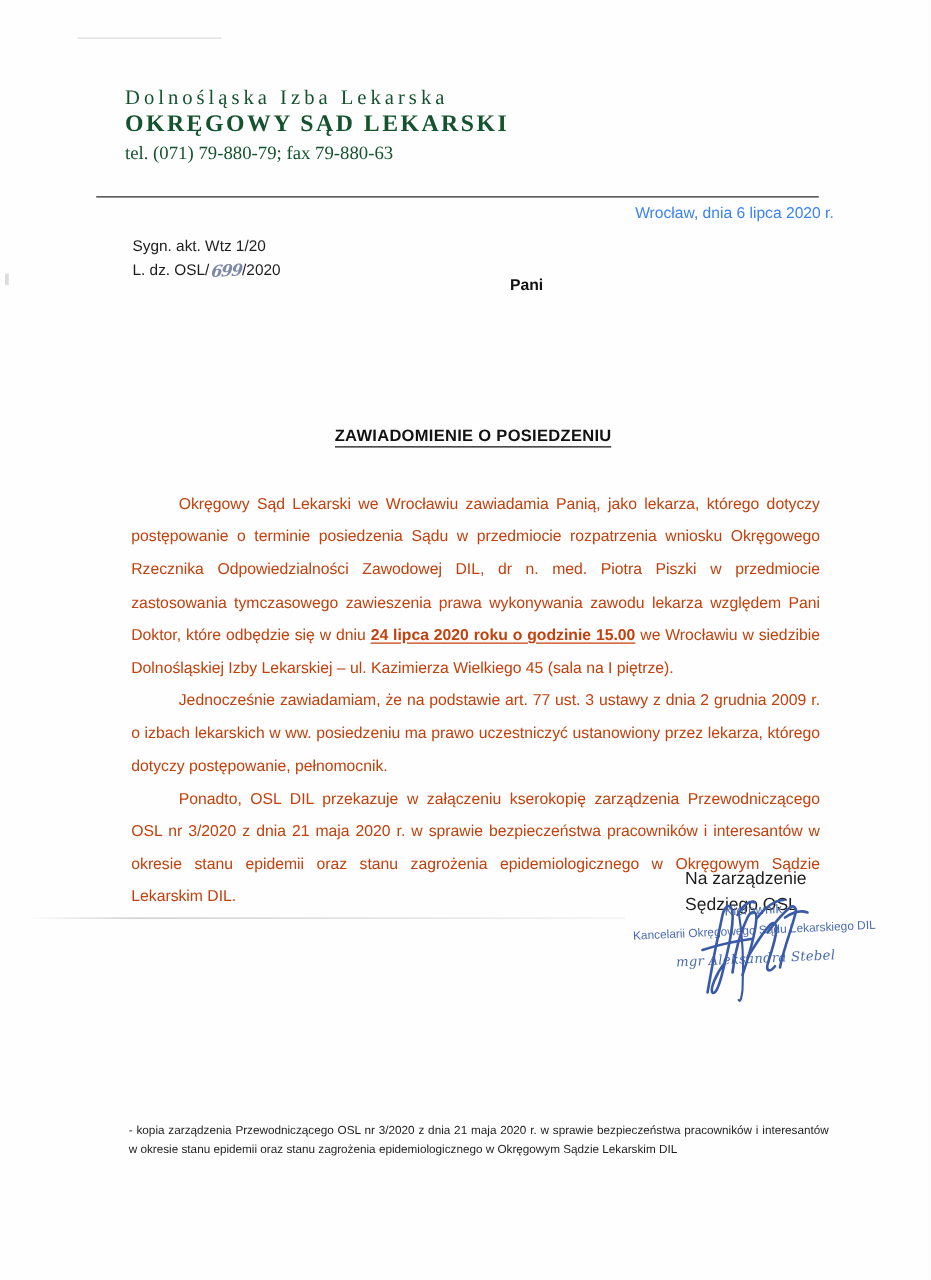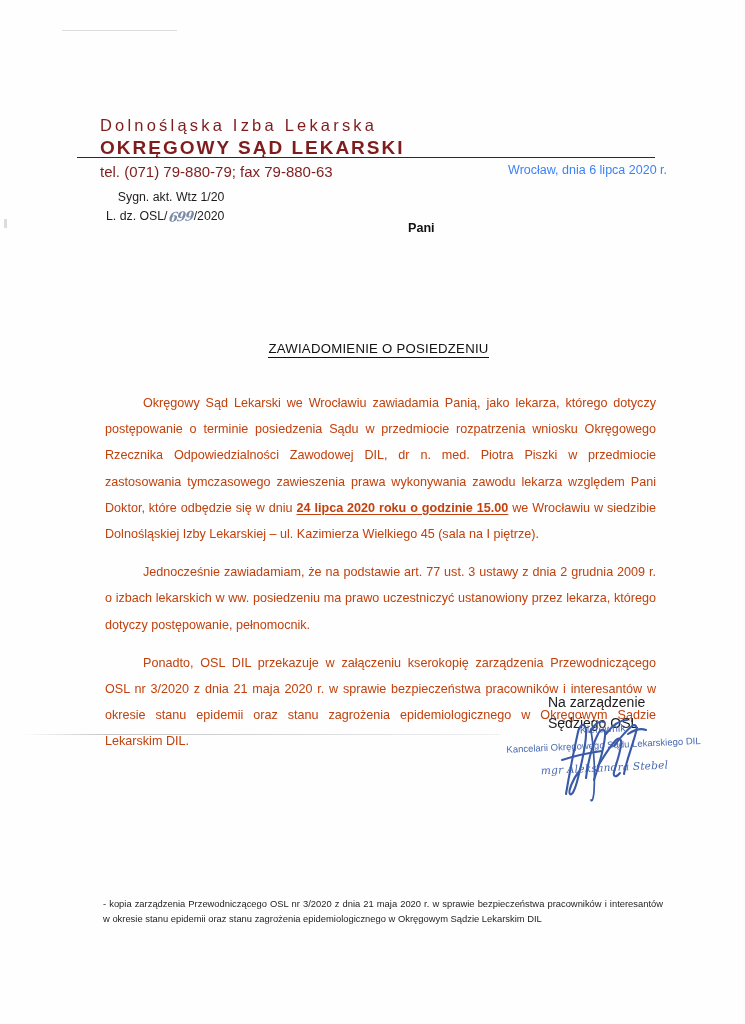--- a/index.html
+++ b/index.html
@@ -57,23 +57,22 @@
     width: 2px;
     height: 1024px;
     background: #fbfbfc;
   }
 
   
   .letterhead {
     position: absolute;
     left: 100px;
     top: 68px;
-    font-family: Liberation Sans, sans-serif;
-    color: #7f1d1d;
-    margin-top: 48px;
+    font-family: Liberation Serif, serif;
+    color: #14532d;
   }
   .lh-org {
     font-size: 16.5px;
     letter-spacing: 3.2px;
     line-height: 1.18;
     white-space: nowrap;
   }
   .lh-court {
     font-size: 19px;
     font-weight: 700;
@@ -109,21 +108,21 @@
 
   
   .refs {
     position: absolute;
     left: 106px;
     top: 188px;
     font-size: 12.3px;
     line-height: 1.52;
     color: #1d1d1d;
   }
-  .ref-line { white-space: nowrap; text-align: right; }
+  .ref-line { white-space: nowrap; }
   .handwritten-num {
     display: inline-block;
     font-family: "DejaVu Serif", serif;
     font-style: italic;
     font-weight: 700;
     font-size: 13px;
     color: #7c8aa8;
     transform: skewX(-9deg) rotate(-3deg);
     letter-spacing: -1px;
     padding: 0 1px;
@@ -142,21 +141,21 @@
   }
 
   
   .doc-title {
     position: absolute;
     left: 12px;
     right: 0;
     top: 341px;
     text-align: center;
     font-size: 13.2px;
-    font-weight: 400;
+    font-weight: 700;
     letter-spacing: .25px;
     color: #121212;
   }
   .doc-title span {
     border-bottom: 1.4px solid #121212;
     padding-bottom: 1px;
   }
 
   
   .body-text {
@@ -166,21 +165,21 @@
     width: 551px;
     font-size: 12.6px;
     line-height: 2.08;
     text-align: justify;
     color: #c2410c;
   }
   .body-text p {
     margin: 0;
     text-indent: 38px;
   }
-  .body-text p + p { margin-top: 12px; }
+  .body-text p + p { margin-top: 0px; }
   .hl {
     font-weight: 700;
     text-decoration: underline;
     text-underline-offset: 2px;
   }
 
   
   .sig-order {
     position: absolute;
     left: 548px;

